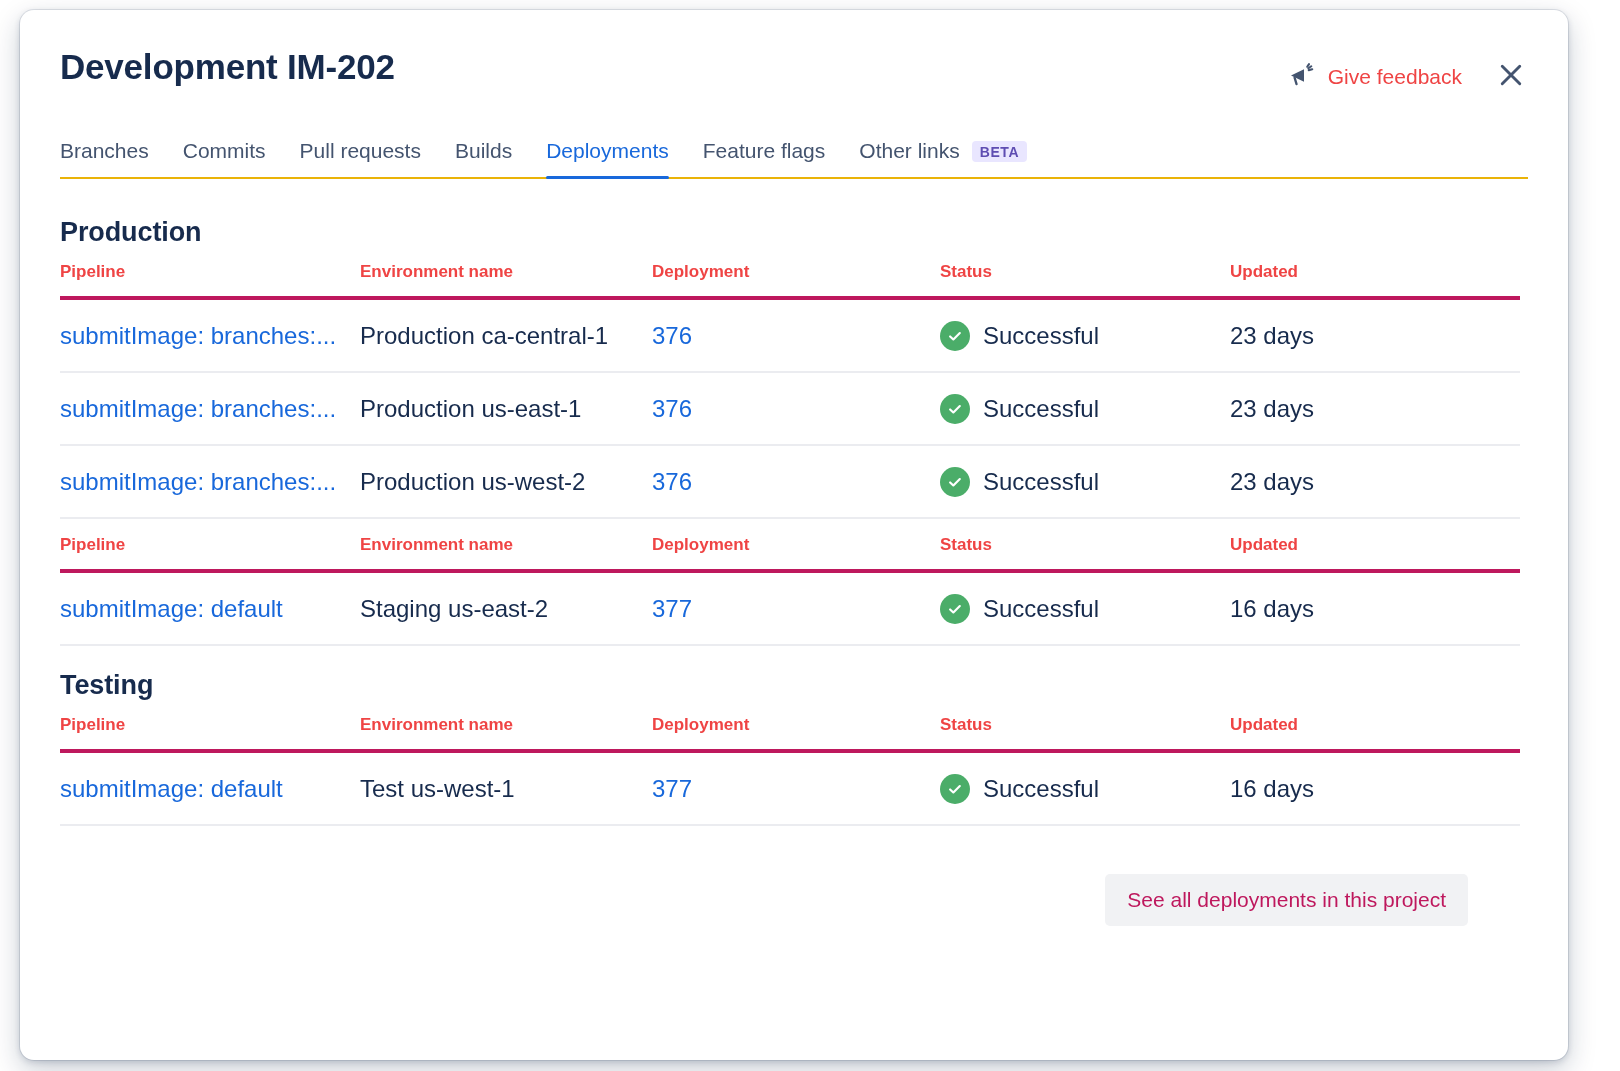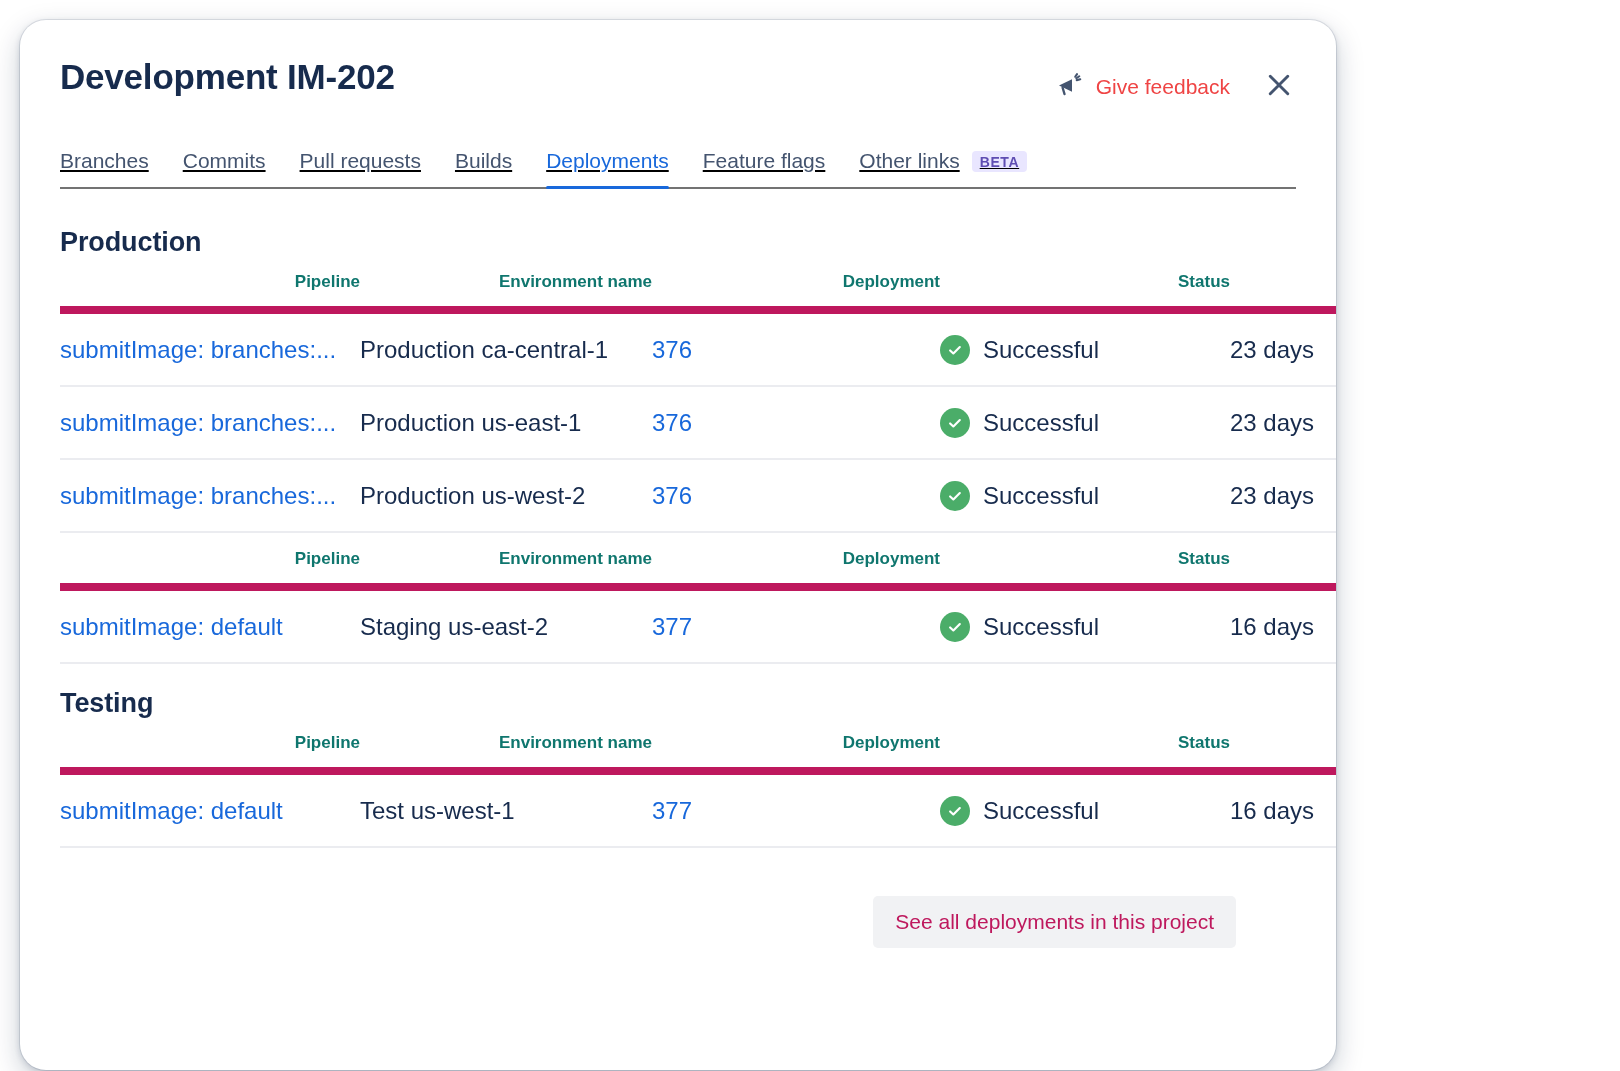--- a/index.html
+++ b/index.html
@@ -17,25 +17,25 @@
     width: 1620px;
     height: 1071px;
     background: #ffffff;
     overflow: hidden;
   }
 
   
   .modal-card {
     position: absolute;
     left: 20px;
-    top: 20px;
-    width: 1316px;
+    top: 10px;
+    width: 1548px;
     height: 1050px;
     background: #ffffff;
-    border-radius: 26px;
+    border-radius: 14px;
     box-shadow: 0 0 0 1px rgba(9, 30, 66, 0.10),
                 0 10px 28px rgba(9, 30, 66, 0.22),
                 0 2px 6px rgba(9, 30, 66, 0.16);
     overflow: hidden;
   }
 
   .card-inner {
     padding: 38px 40px 0 40px;
     height: 100%;
   }
@@ -88,22 +88,21 @@
     padding: 2px;
     display: flex;
     align-items: center;
     justify-content: center;
   }
 
   
   .tabs-wrap {
     margin-top: 42px;
     position: relative;
-    border-bottom: 2px solid #737373;
-    text-decoration: underline;
+    border-bottom: 2px solid #eab308;
   }
 
   .tabs {
     display: flex;
     align-items: flex-end;
     gap: 0;
   }
 
   .tab {
     position: relative;
@@ -164,26 +163,26 @@
     letter-spacing: -0.1px;
   }
 
   table.dep-table {
     width: 1460px;
     border-collapse: collapse;
     table-layout: fixed;
   }
 
   table.dep-table th {
-    text-align: right;
+    text-align: left;
     font-size: 17px;
     font-weight: bold;
-    color: #0f766e;
+    color: #ef4444;
     padding: 0 0 14px 0;
-    border-bottom: 8px solid #be185d;
+    border-bottom: 4px solid #be185d;
   }
 
   col.c-pipeline { width: 300px; }
   col.c-env      { width: 292px; }
   col.c-dep      { width: 288px; }
   col.c-status   { width: 290px; }
   col.c-updated  { width: 290px; }
 
   table.dep-table td {
     font-size: 24px;

